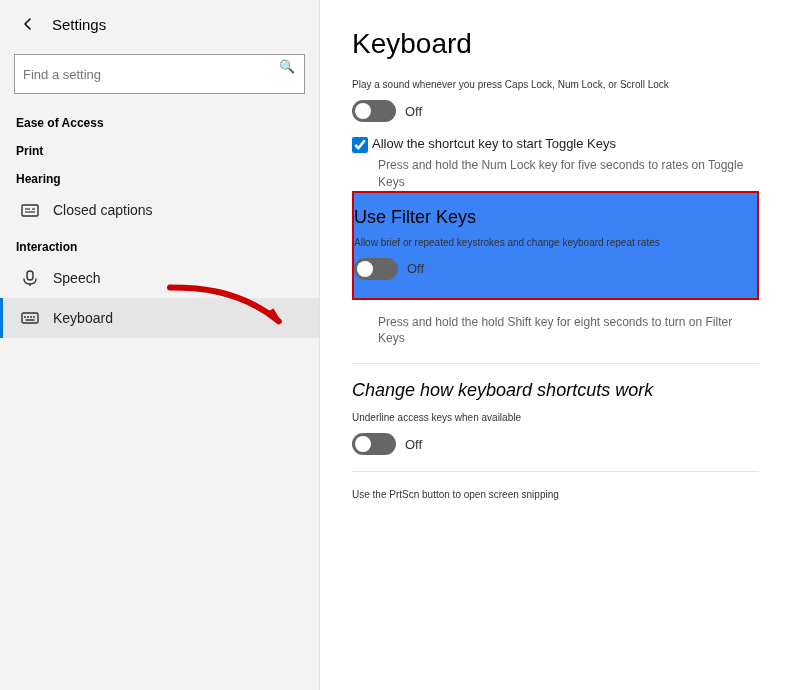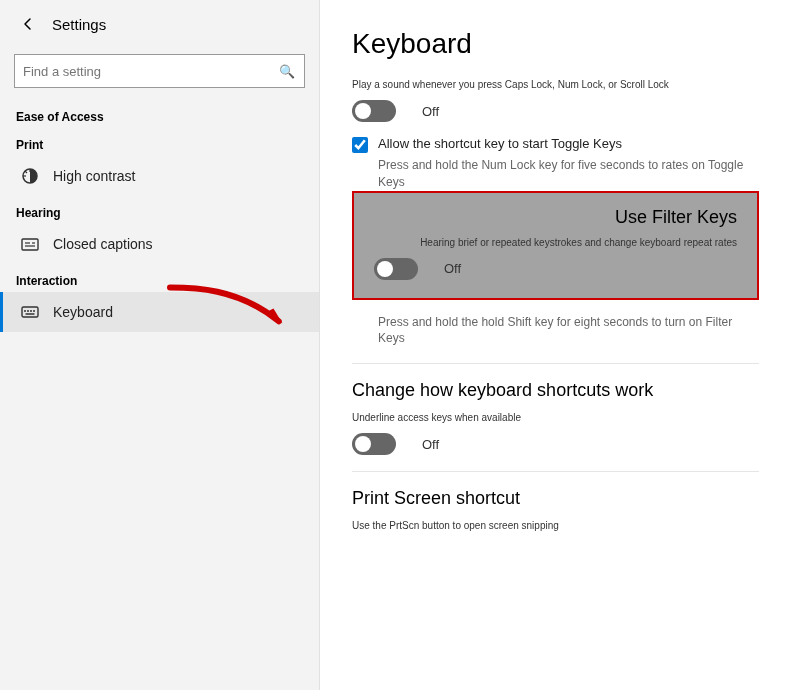--- a/index.html
+++ b/index.html
@@ -34,25 +34,24 @@
       align-items: center;
     }
     .sidebar-header .title {
       font-size: 15px;
       font-weight: 400;
       color: #000;
     }
     .search-box {
       margin: 6px 14px 12px;
       display: flex;
-      align-items: center;
       border: 1px solid #999;
       background: #fff;
       padding: 4px 8px;
-      height: 34px;
+      height: 40px;
     }
     .search-box input {
       border: none;
       outline: none;
       flex: 1;
       font-size: 13px;
       color: #555;
       background: transparent;
     }
     .search-box .search-icon {
@@ -111,21 +110,21 @@
     }
     .setting-desc {
       font-size: 10px;
       color: #333;
       margin-bottom: 8px;
       line-height: 1.4;
     }
     .toggle-row {
       display: flex;
       align-items: center;
-      gap: 26px;
+      gap: 9px;
       margin-bottom: 4px;
     }
     .toggle {
       position: relative;
       width: 44px;
       height: 22px;
       flex-shrink: 0;
     }
     .toggle-track {
       width: 44px;
@@ -145,21 +144,21 @@
       background: #fff;
       border-radius: 50%;
     }
     .toggle-label {
       font-size: 13px;
       color: #333;
     }
     .checkbox-row {
       display: flex;
       align-items: flex-start;
-      gap: 10px;
+      gap: 4px;
       margin: 10px 0 4px;
     }
     .checkbox-row input[type="checkbox"] {
       width: 16px;
       height: 16px;
       margin-top: 1px;
       accent-color: #0078d7;
       flex-shrink: 0;
       cursor: pointer;
     }
@@ -178,27 +177,27 @@
       border: none;
       height: 1px;
       background: #e5e5e5;
       margin: 16px 0;
     }
     .section-heading {
       font-size: 18px;
       font-weight: 300;
       color: #000;
       margin: 10px 0 10px;
+      font-style: italic;
     }
     .filter-keys-box {
       border: 2px solid #cc0000;
-      padding: 14px 20px;
+      padding: 14px 0;
       margin-bottom: 14px;
-      background: #a3a3a3;
-      text-align: right;
+      background: #3b82f6;
     }
     .filter-keys-title {
       font-size: 18px;
       font-weight: 400;
       color: #000;
       margin-bottom: 8px;
     }
 
     
     .arrow-container {
@@ -228,53 +227,49 @@
 
   <div class="search-box">
     <input type="text" placeholder="Find a setting" style="">
     <span class="search-icon">🔍</span>
   </div>
 
   <div class="sidebar-section-label">Ease of Access</div>
 
   <div class="sidebar-section-label">Print</div>
 
-  <div class="nav-item">
-    <span class="nav-icon">
-      <svg width="18" height="18" viewBox="0 0 18 18" fill="none">
-        <circle cx="9" cy="9" r="7" stroke="#333" stroke-width="1.5"></circle>
-        <path d="M9 2 A7 7 0 0 1 9 16 Z" fill="#333"></path>
-        <line x1="9" y1="5" x2="9" y2="2" stroke="#333" stroke-width="1.2"></line>
-        <line x1="12" y1="6" x2="14.2" y2="3.8" stroke="#333" stroke-width="1.2"></line>
-        <line x1="13" y1="9" x2="16" y2="9" stroke="#333" stroke-width="1.2"></line>
-        <line x1="6" y1="6" x2="3.8" y2="3.8" stroke="#333" stroke-width="1.2"></line>
-        <line x1="5" y1="9" x2="2" y2="9" stroke="#333" stroke-width="1.2"></line>
-      </svg>
-    </span>
-    <span class="nav-label">High contrast</span>
-  </div>
 
 
   <div class="sidebar-section-label">Hearing</div>
 
 
   <div class="nav-item">
     <span class="nav-icon">
       <svg width="18" height="18" viewBox="0 0 18 18" fill="none">
         <rect x="1" y="4" width="16" height="11" rx="1" stroke="#333" stroke-width="1.4"></rect>
         <line x1="4" y1="8" x2="9" y2="8" stroke="#333" stroke-width="1.2"></line>
         <line x1="4" y1="11" x2="14" y2="11" stroke="#333" stroke-width="1.2"></line>
         <line x1="11" y1="8" x2="14" y2="8" stroke="#333" stroke-width="1.2"></line>
       </svg>
     </span>
     <span class="nav-label">Closed captions</span>
   </div>
 
   <div class="sidebar-section-label">Interaction</div>
 
+  <div class="nav-item">
+    <span class="nav-icon">
+      <svg width="18" height="18" viewBox="0 0 18 18" fill="none">
+        <rect x="6" y="2" width="6" height="9" rx="3" stroke="#333" stroke-width="1.4"></rect>
+        <path d="M3 10c0 3.3 2.7 5 6 5s6-1.7 6-5" stroke="#333" stroke-width="1.4" fill="none" stroke-linecap="round"></path>
+        <line x1="9" y1="15" x2="9" y2="17" stroke="#333" stroke-width="1.4"></line>
+      </svg>
+    </span>
+    <span class="nav-label">Speech</span>
+  </div>
 
   <div class="nav-item active">
     <span class="nav-icon">
       <svg width="18" height="18" viewBox="0 0 18 18" fill="none">
         <rect x="1" y="4" width="16" height="10" rx="1.5" stroke="#333" stroke-width="1.4"></rect>
         <line x1="4" y1="8" x2="4" y2="8" stroke="#333" stroke-width="2" stroke-linecap="round"></line>
         <line x1="7" y1="8" x2="7" y2="8" stroke="#333" stroke-width="2" stroke-linecap="round"></line>
         <line x1="10" y1="8" x2="10" y2="8" stroke="#333" stroke-width="2" stroke-linecap="round"></line>
         <line x1="13" y1="8" x2="13" y2="8" stroke="#333" stroke-width="2" stroke-linecap="round"></line>
         <line x1="5" y1="11" x2="13" y2="11" stroke="#333" stroke-width="1.4" stroke-linecap="round"></line>
@@ -307,21 +302,21 @@
   </div>
 
   <div class="checkbox-row">
     <input type="checkbox" checked="" style="">
     <span class="checkbox-label">Allow the shortcut key to start Toggle Keys</span>
   </div>
   <div class="helper-text">Press and hold the Num Lock key for five seconds to rates on Toggle Keys</div>
 
   <div class="filter-keys-box">
     <div class="filter-keys-title">Use Filter Keys</div>
-    <div class="setting-desc">Hearing brief or repeated keystrokes and change keyboard repeat rates</div>
+    <div class="setting-desc">Allow brief or repeated keystrokes and change keyboard repeat rates</div>
     <div class="toggle-row">
       <div class="toggle">
         <div class="toggle-track off">
           <div class="toggle-thumb"></div>
         </div>
       </div>
       <span class="toggle-label">Off</span>
     </div>
   </div>
 
@@ -338,15 +333,14 @@
         <div class="toggle-track off">
           <div class="toggle-thumb"></div>
         </div>
       </div>
       <span class="toggle-label">Off</span>
     </div>
   </div>
 
   <hr class="section-divider">
 
-  <h2 class="section-heading">Print Screen shortcut</h2>
   <div class="setting-desc">Use the PrtScn button to open screen snipping</div>
 </div>
 
 </body></html>

